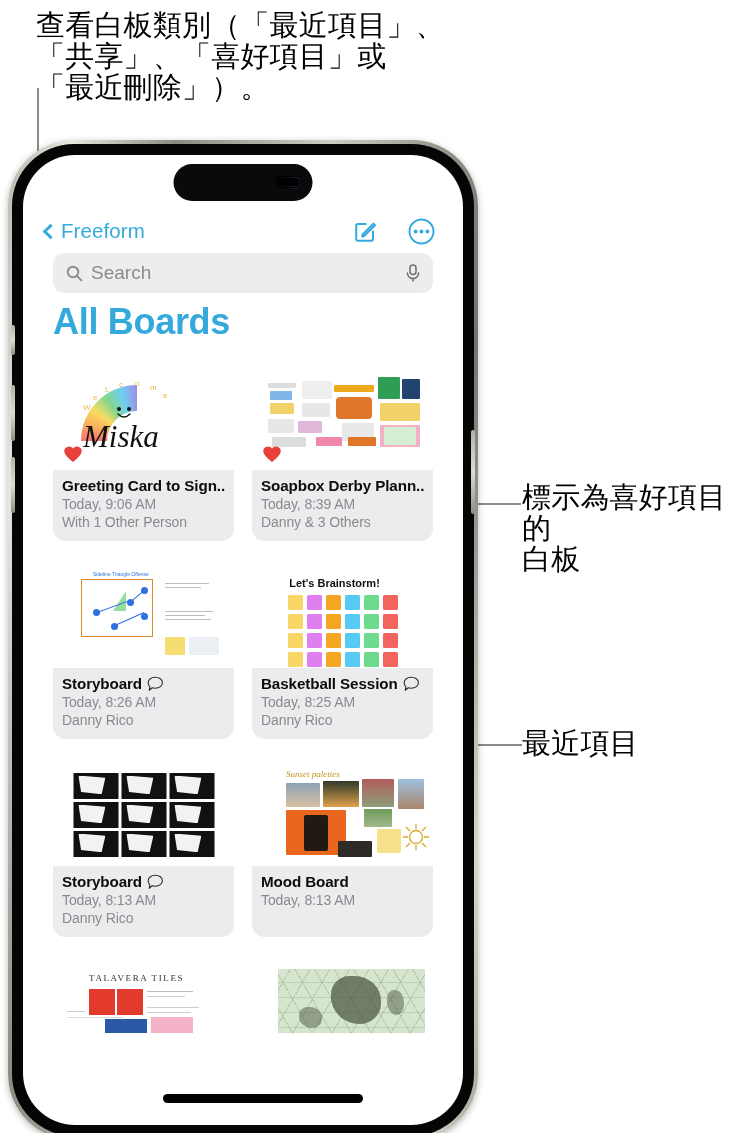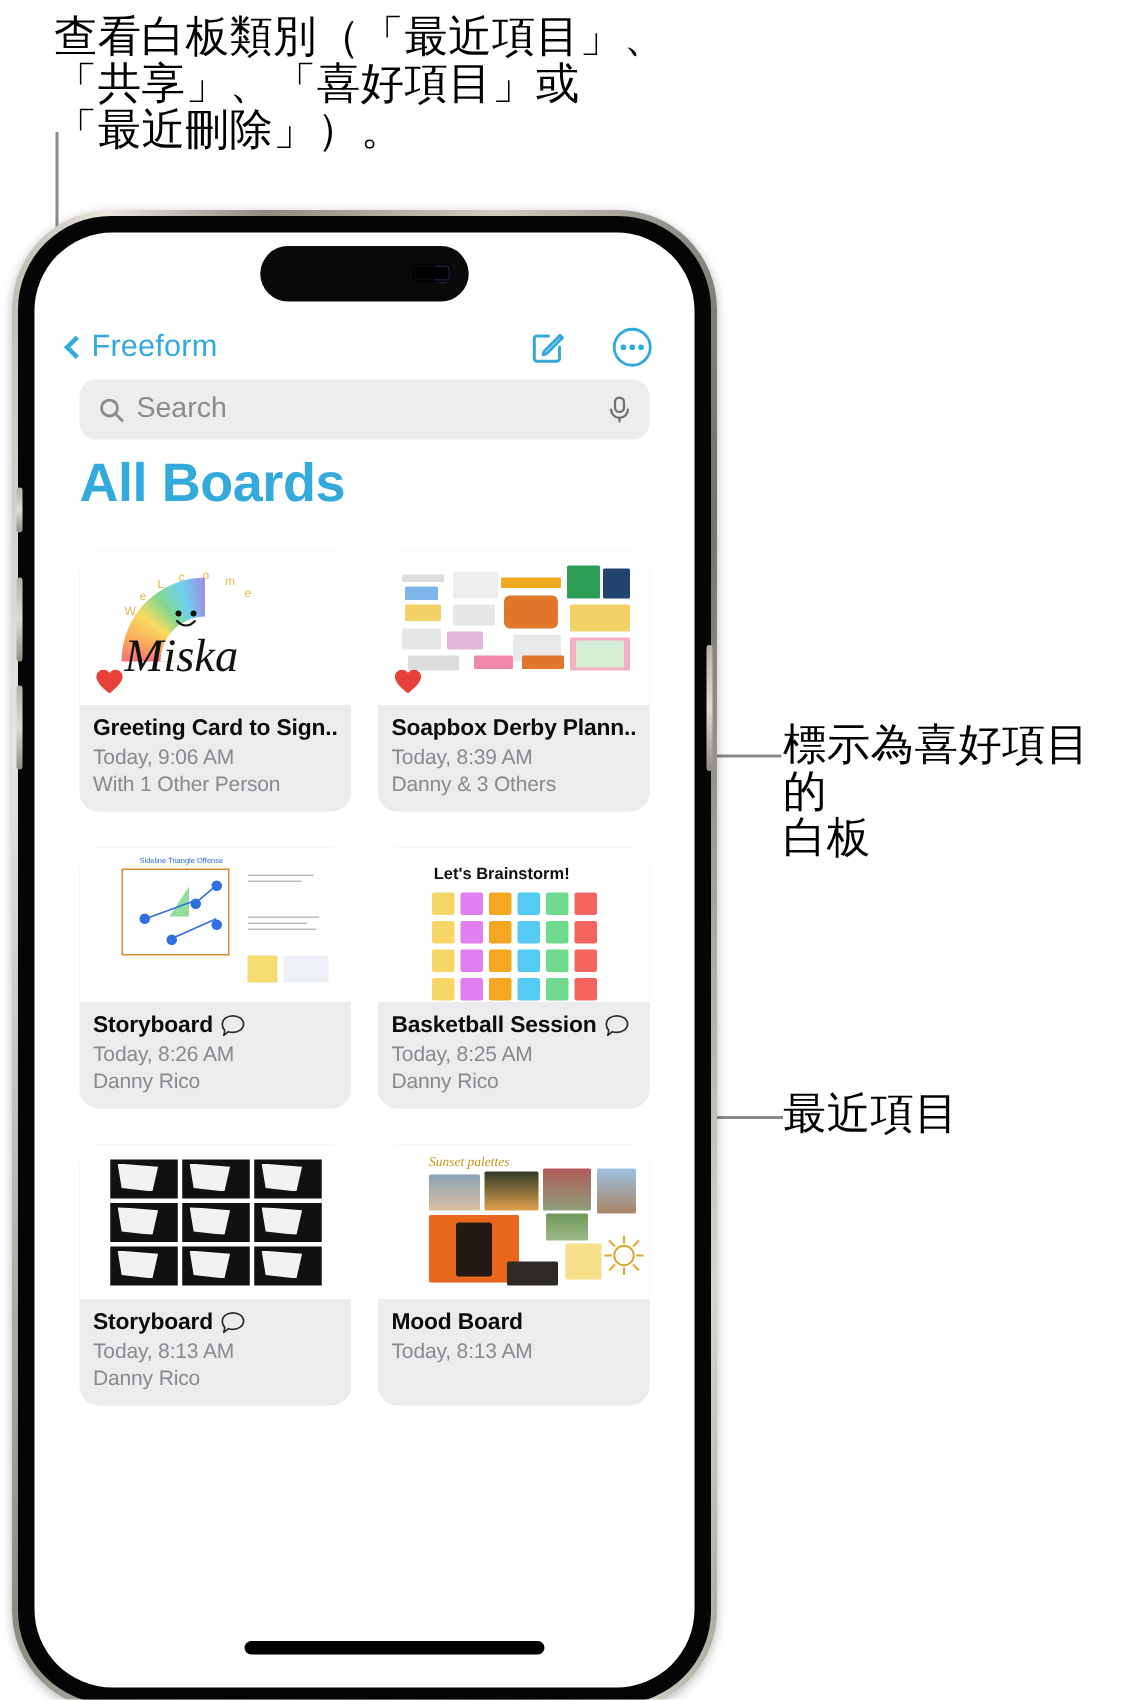--- a/index.html
+++ b/index.html
@@ -470,20 +470,43 @@
             <div class="card-meta">
               <div class="card-title-row">
                 <span class="card-title">Mood Board</span>
               </div>
               <div class="card-sub">Today, 8:13 AM</div>
             </div>
           </div>
 
         </div>
 
+        <div id="grid-bottom">
+          <div class="card-partial">
+            <div class="tal-title">TALAVERA TILES</div>
+            <div class="tal-tile" style="left:36px;top:28px;background:#e23b2e"></div>
+            <div class="tal-tile" style="left:64px;top:28px;background:#e23b2e"></div>
+            <div class="bb-txt" style="left:94px;top:30px;width:46px;background:#bbb"></div>
+            <div class="bb-txt" style="left:94px;top:35px;width:38px;background:#ccc"></div>
+            <div class="bb-txt" style="left:94px;top:46px;width:52px;background:#ccc"></div>
+            <div class="bb-txt" style="left:94px;top:51px;width:44px;background:#ccc"></div>
+            <div class="bb-txt" style="left:14px;top:50px;width:18px;background:#ccc"></div>
+            <div class="bb-txt" style="left:14px;top:56px;width:56px;background:#ddd"></div>
+            <div class="tal-tile" style="left:52px;top:58px;width:42px;height:26px;background:#2b59a8"></div>
+            <div class="tal-tile" style="left:98px;top:56px;width:42px;height:28px;background:#f5b3c8"></div>
+          </div>
+          <div class="card-partial">
+            <div class="map-bg">
+              <div class="hexrow"></div>
+              <div class="blob" style="left:36%;top:10%;width:34%;height:64%"></div>
+              <div class="blob" style="left:14%;top:52%;width:16%;height:28%;opacity:.5"></div>
+              <div class="blob" style="left:74%;top:28%;width:12%;height:34%;opacity:.5"></div>
+            </div>
+          </div>
+        </div>
 
       </div>
     </div>
   </div>
 
   <div id="leader-bottom"></div>
 
 </div>
 
 </body></html>

